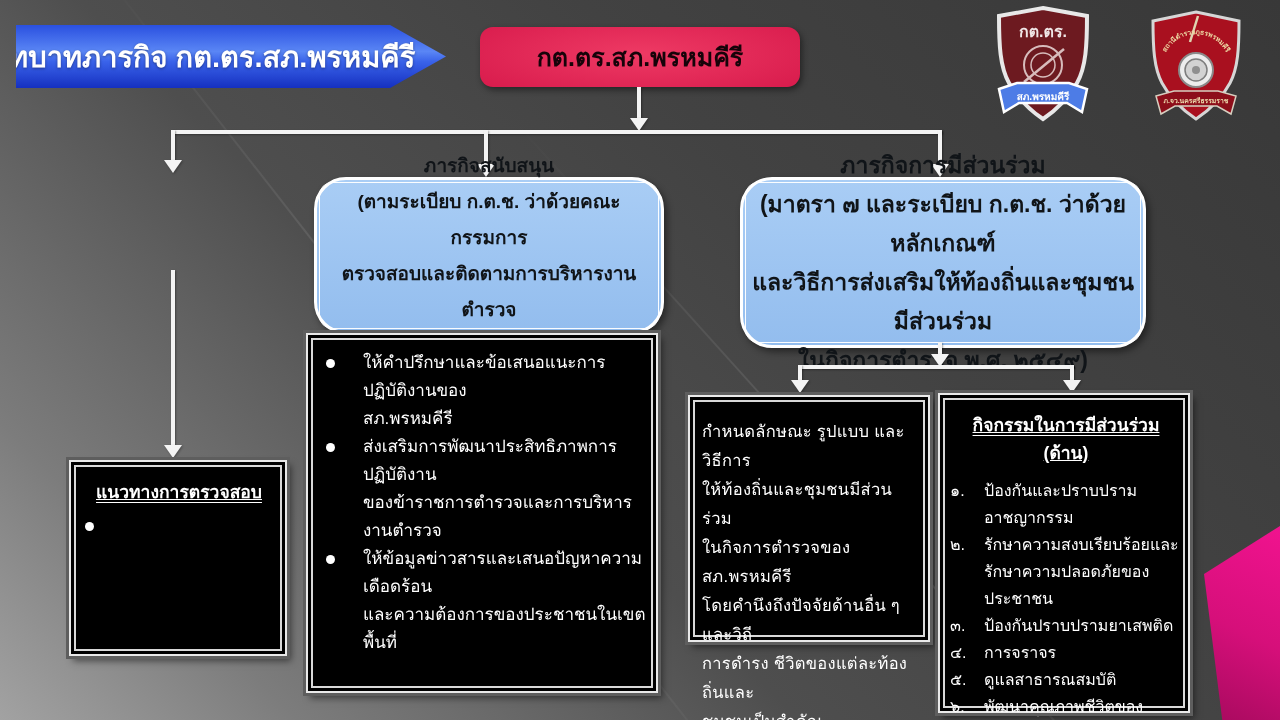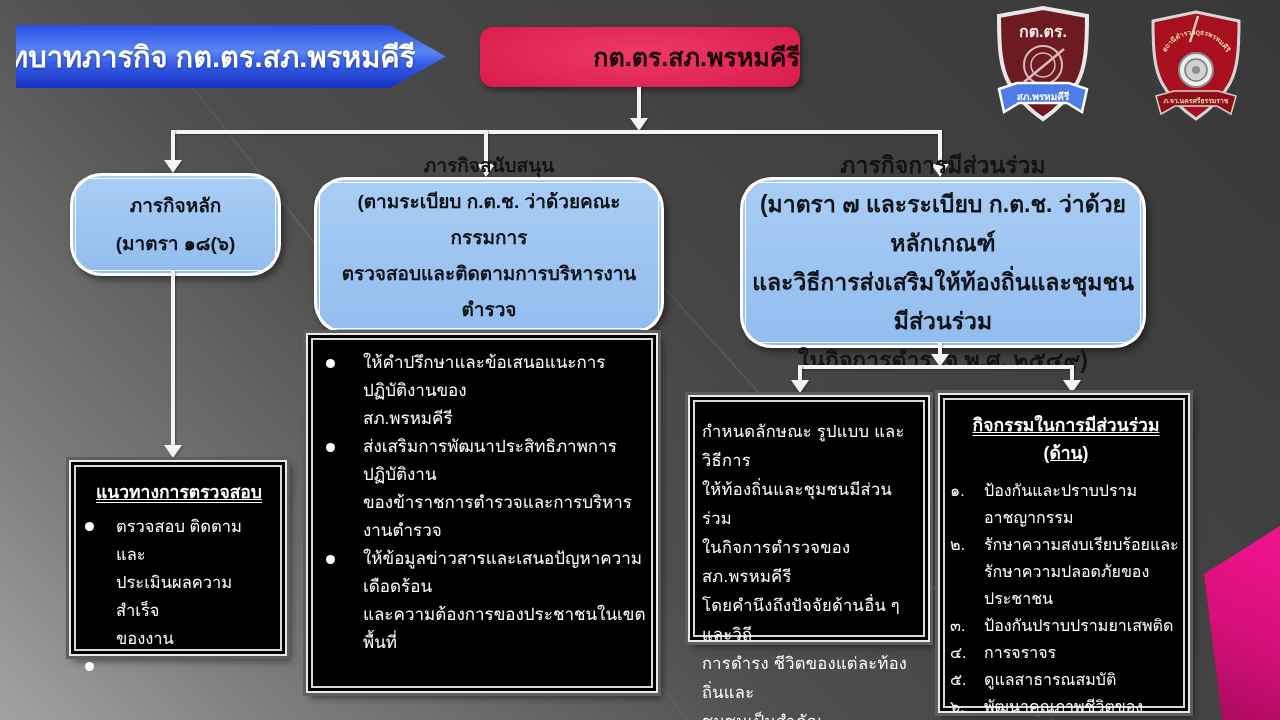--- a/index.html
+++ b/index.html
@@ -20,21 +20,21 @@
     display:flex;align-items:center;justify-content:center;
     padding-right:56px;box-sizing:border-box;
     filter:drop-shadow(2px 3px 3px rgba(0,0,0,.45));
   }
   .banner span{color:#fff;font-size:29px;font-weight:bold;text-shadow:0 1px 3px rgba(0,0,0,.4);white-space:nowrap;}
 
   
   .rootbox{
     position:absolute;left:480px;top:27px;width:320px;height:60px;border-radius:13px;
     background:radial-gradient(130% 170% at 50% 45%, #ee3a64 0%, #d6184a 55%, #b00c31 100%);
-    display:flex;align-items:center;justify-content:flex-end;
+    display:flex;align-items:center;justify-content:center;
     filter:drop-shadow(2px 3px 3px rgba(0,0,0,.45));
   }
   .rootbox span{color:#160309;font-size:25px;font-weight:bold;}
 
   
   .vline,.hline{position:absolute;background:#f4f4f4;box-shadow:1px 1px 2px rgba(0,0,0,.35);}
   .arrow-down{position:absolute;width:0;height:0;border-left:9px solid transparent;border-right:9px solid transparent;border-top:13px solid #f4f4f4;filter:drop-shadow(1px 1px 1px rgba(0,0,0,.3));}
 
   
   .bluebox{
@@ -132,24 +132,20 @@
   <div class="vline" style="left:637px;top:87px;width:4px;height:31px"></div>
   <div class="arrow-down" style="left:630px;top:118px"></div>
   <div class="hline" style="left:171px;top:130px;width:771px;height:4px"></div>
   <div class="vline" style="left:171px;top:130px;width:4px;height:30px"></div>
   <div class="arrow-down" style="left:164px;top:160px"></div>
   <div class="vline" style="left:484px;top:130px;width:4px;height:34px"></div>
   <div class="arrow-down" style="left:477px;top:164px"></div>
   <div class="vline" style="left:938px;top:130px;width:4px;height:34px"></div>
   <div class="arrow-down" style="left:931px;top:164px"></div>
 
-  <div class="bluebox" style="left:70px;top:173px;width:205px;height:97px">
-    <div class="inner" style="font-size:19px;line-height:38px">ภารกิจหลัก
-(มาตรา ๑๘(๖)</div>
-  </div>
   <div class="bluebox" style="left:314px;top:177px;width:344px;height:151px">
     <div class="inner" style="font-size:19px;line-height:36px">ภารกิจสนับสนุน
 (ตามระเบียบ ก.ต.ช. ว่าด้วยคณะกรรมการ
 ตรวจสอบและติดตามการบริหารงานตำรวจ
 พ.ศ. ๒๕๔๙)</div>
   </div>
   <div class="bluebox" style="left:740px;top:177px;width:400px;height:165px">
     <div class="inner" style="font-size:23px;line-height:39px">ภารกิจการมีส่วนร่วม
 (มาตรา ๗ และระเบียบ ก.ต.ช. ว่าด้วยหลักเกณฑ์
 และวิธีการส่งเสริมให้ท้องถิ่นและชุมชนมีส่วนร่วม
@@ -164,26 +160,20 @@
   <div class="hline" style="left:798px;top:365px;width:276px;height:4px"></div>
   <div class="vline" style="left:798px;top:365px;width:4px;height:15px"></div>
   <div class="arrow-down" style="left:791px;top:380px"></div>
   <div class="vline" style="left:1070px;top:365px;width:4px;height:15px"></div>
   <div class="arrow-down" style="left:1063px;top:380px"></div>
 
   <div class="blackbox bk1">
     <div class="bb-title"><span class="u">แนวทางการตรวจสอบ</span></div>
     <div class="row">
       <span class="dot"></span>
-      <span class="btxt">ตรวจสอบ ติดตาม และ
-ประเมินผลความสำเร็จ
-ของงาน</span>
-    </div>
-    <div class="row">
-      <span class="dot"></span>
     </div>
   </div>
 
   <div class="blackbox bk2">
     <div class="row">
         <span class="dot"></span>
         <span class="btxt">ให้คำปรึกษาและข้อเสนอแนะการปฏิบัติงานของ
 สภ.พรหมคีรี</span>
       </div>
     <div class="row">

